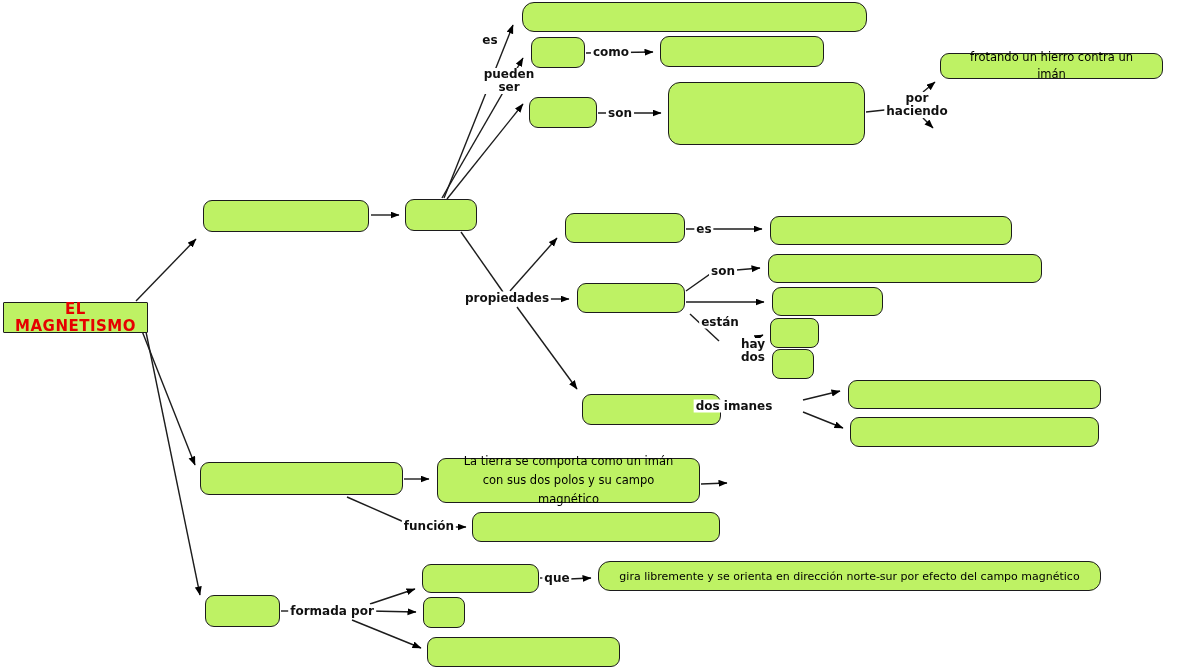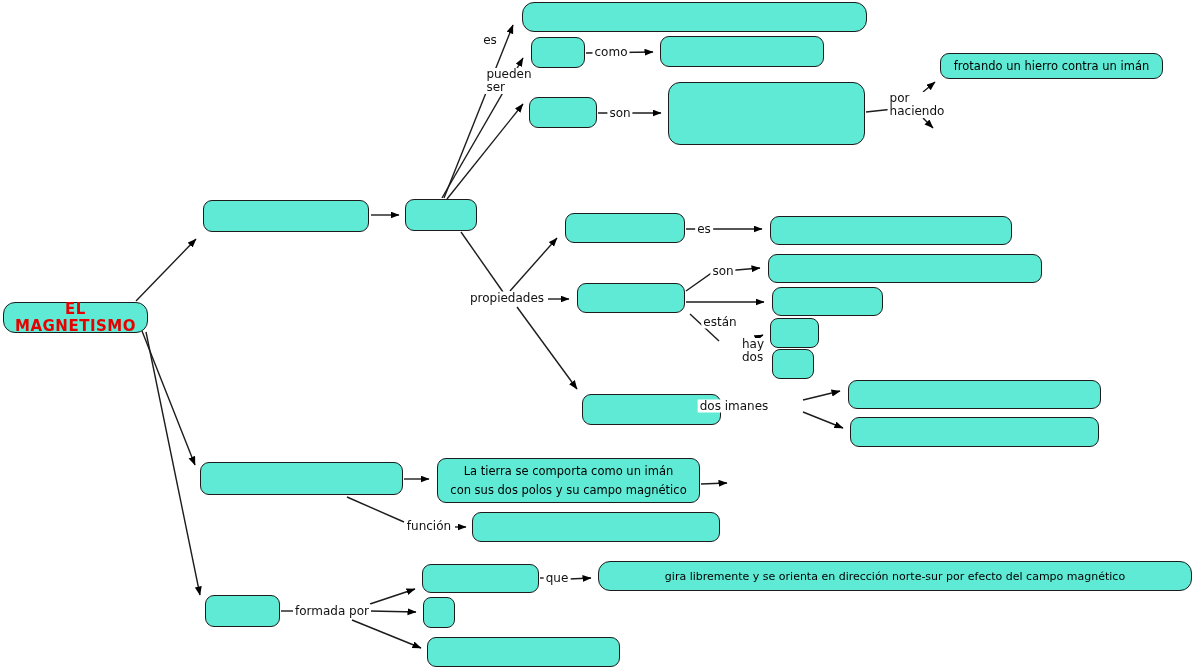--- a/index.html
+++ b/index.html
@@ -7,43 +7,43 @@
     position:relative;
     width:1194px;height:671px;
     font-family:"DejaVu Sans","Liberation Sans",sans-serif;
     background:#ffffff;
     overflow:hidden;
   }
   #wires{position:absolute;left:0;top:0;width:1194px;height:671px;}
   .node{
     position:absolute;
     box-sizing:border-box;
-    background:#5eead4;
+    background:#bef264;
     border:1.5px solid #1c1c1c;
     border-radius:9px;
     display:flex;align-items:center;justify-content:center;
     text-align:center;
     font-size:11.5px;line-height:17px;color:#000;
     white-space:pre-line;
-    padding:1px 4px;
+    padding:1px 20px;
   }
   .r12{border-radius:12px;}
   .r8{border-radius:8px;}
   .root{
     font-weight:bold;font-size:15px;color:#e60000;
-    letter-spacing:0.5px;border-radius:12px;
+    letter-spacing:0.5px;border-radius:1px;
   }
   .small-text{font-size:11px;}
   .lbl{
     position:absolute;
     transform:translate(-50%,-50%);
     background:#ffffff;
     padding:0 2px;
     font-size:12px;line-height:13px;color:#111;
-    white-space:pre-line;
+    text-align:center;white-space:pre-line;font-weight:bold;
   }
 </style>
 </head>
 <body>
 
 <div id="canvas">
 
   <svg id="wires" viewBox="0 0 1194 671" xmlns="http://www.w3.org/2000/svg">
     <defs>
       <marker id="ah" markerWidth="10" markerHeight="8" refX="8.5" refY="3.5" orient="auto" markerUnits="userSpaceOnUse">
@@ -122,21 +122,21 @@
 
   <div class="node" style="left:200px;top:462px;width:203px;height:33px;"></div>
   <div class="node r12" style="left:437px;top:458px;width:263px;height:45px;line-height:19px;border-radius:9px;">La tierra se comporta como un imán
 con sus dos polos y su campo magnético</div>
   <div class="node" style="left:472px;top:512px;width:248px;height:30px;"></div>
 
   <div class="node" style="left:205px;top:595px;width:75px;height:32px;"></div>
   <div class="node" style="left:422px;top:564px;width:117px;height:29px;"></div>
   <div class="node r8" style="left:423px;top:597px;width:32px;height:31px;"></div>
   <div class="node" style="left:427px;top:637px;width:193px;height:30px;"></div>
-  <div class="node r12 small-text" style="left:598px;top:561px;width:594px;height:30px;">gira libremente y se orienta en dirección norte-sur por efecto del campo magnético</div>
+  <div class="node r12 small-text" style="left:598px;top:561px;width:503px;height:30px;">gira libremente y se orienta en dirección norte-sur por efecto del campo magnético</div>
 
   <span class="lbl" style="left:490px;top:40px;">es</span>
   <span class="lbl" style="left:509px;top:81px;">pueden
 ser</span>
   <span class="lbl" style="left:611px;top:52px;">como</span>
   <span class="lbl" style="left:620px;top:113px;">son</span>
   <span class="lbl" style="left:917px;top:105px;">por
 haciendo</span>
   <span class="lbl" style="left:507px;top:298px;">propiedades</span>
   <span class="lbl" style="left:704px;top:229px;">es</span>

